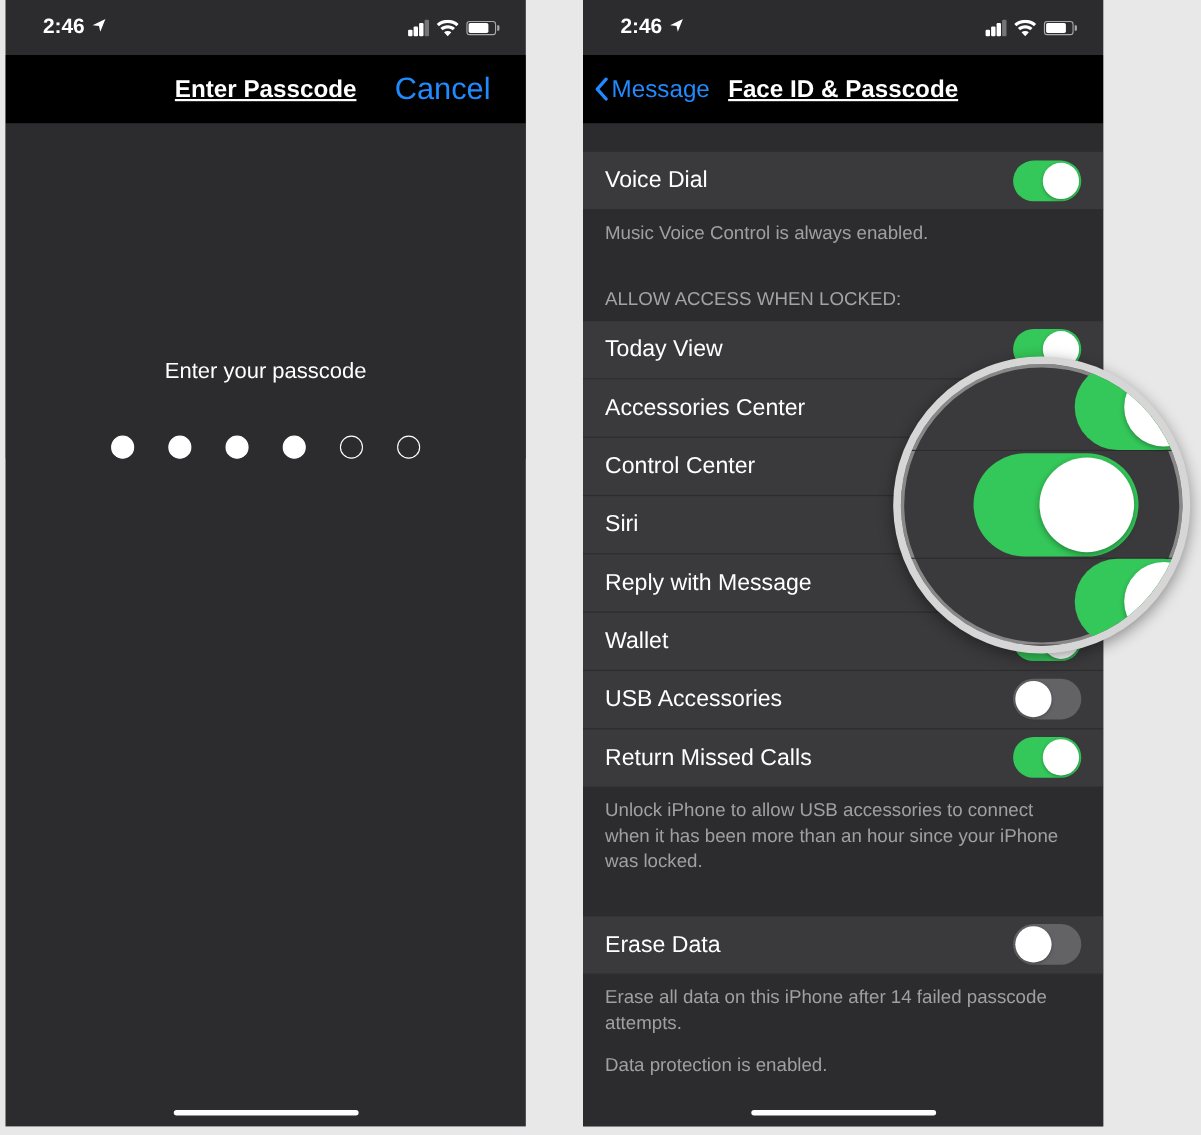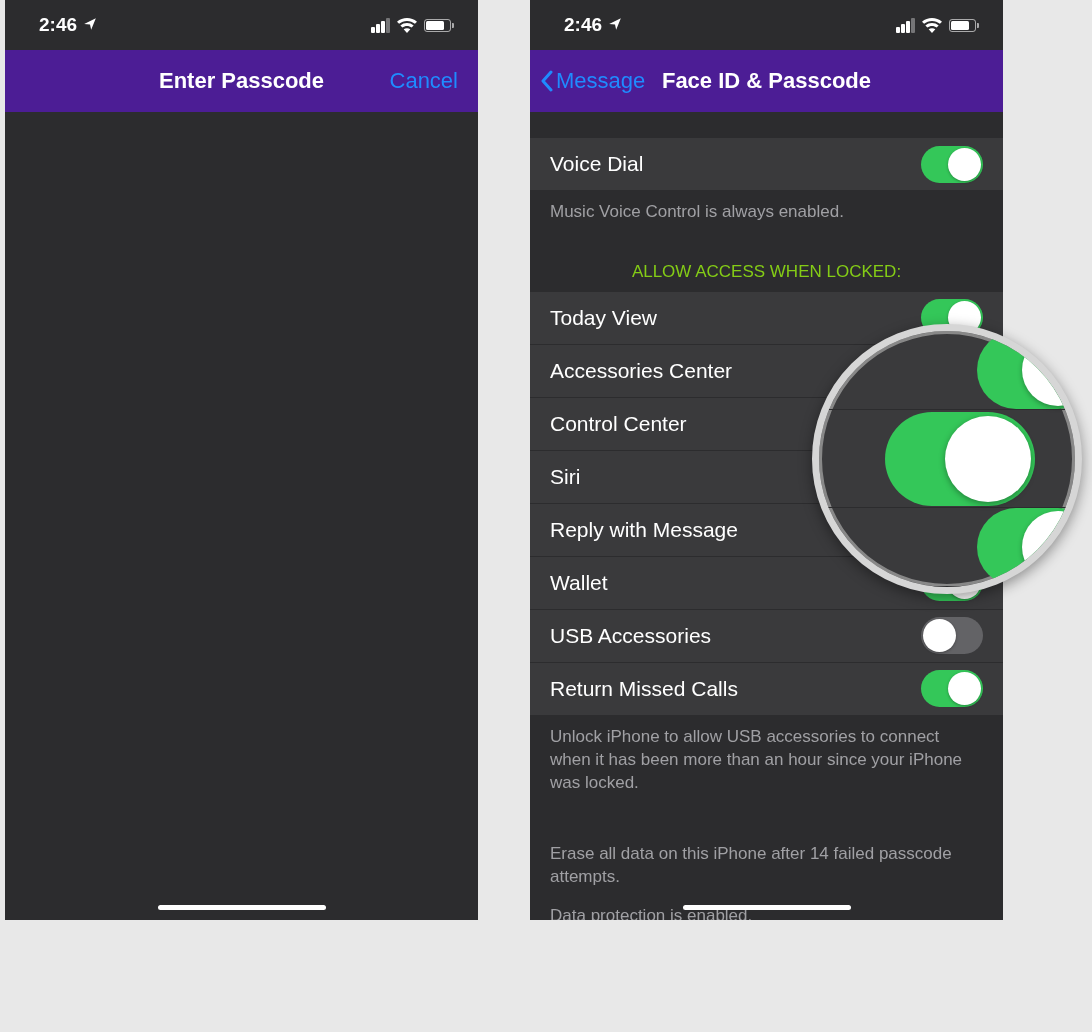--- a/index.html
+++ b/index.html
@@ -6,21 +6,21 @@
   body {
     background: #e8e8e8;
     font-family: -apple-system, BlinkMacSystemFont, "Segoe UI", Helvetica, Arial, sans-serif;
     width: 1092px;
     height: 1032px;
     position: relative;
   }
   .phone {
     position: absolute;
     width: 473px;
-    height: 920px;
+    height: 1024px;
     background: #2c2c2e;
     border-radius: 0;
     overflow: hidden;
   }
   #phone-left { left: 5px; top: 0; }
   #phone-right { left: 530px; top: 0; }
 
   
   .status-bar {
     height: 50px;
@@ -49,36 +49,37 @@
 
   
   .battery { display: flex; align-items: center; }
   .battery-body { width: 27px; height: 13px; border: 1.5px solid rgba(255,255,255,0.6); border-radius: 3px; position: relative; }
   .battery-fill { position: absolute; left: 1px; top: 1px; bottom: 1px; width: 75%; background: #fff; border-radius: 1.5px; }
   .battery-tip { width: 2px; height: 5px; background: rgba(255,255,255,0.6); margin-left: 1.5px; border-radius: 0 1px 1px 0; }
 
   
   .nav-bar {
     height: 62px;
-    background: #4c1d95;
+    background: #000000;
     display: flex;
     align-items: center;
     justify-content: center;
     position: relative;
     color: #fff;
     font-size: 22px;
     font-weight: 600;
+    text-decoration: underline;
   }
   .nav-title { text-align: center; }
   .nav-right {
     position: absolute;
-    right: 20px;
+    right: 32px;
     color: #1f8bff;
     font-weight: 400;
-    font-size: 22px;
+    font-size: 28px;
     margin-left: 48px;
   }
   .nav-left {
     position: absolute;
     left: 10px;
     color: #1f8bff;
     font-weight: 400;
     font-size: 22px;
     display: flex;
     align-items: center;
@@ -143,23 +144,22 @@
     gap: 12px;
   }
   .list-footer {
     padding: 10px 20px 12px 20px;
     color: #a0a0a4;
     font-size: 17px;
     line-height: 1.35;
   }
   .list-header {
     padding: 26px 20px 10px 20px;
-    color: #84cc16;
+    color: #a3a3a3;
     font-size: 17px;
-    text-align: center;
   }
   .spacer-group { height: 26px; }
 
   
   .toggle {
     width: 62px;
     height: 37px;
     border-radius: 19px;
     position: relative;
     flex-shrink: 0;
@@ -264,20 +264,31 @@
         <div class="battery-tip"></div>
       </div>
     </div>
   </div>
 
   <div class="nav-bar">
     <div class="nav-title">Enter Passcode</div>
     <div class="nav-right">Cancel</div>
   </div>
 
+  <div class="passcode-area">
+    <div class="passcode-prompt">Enter your passcode</div>
+    <div class="passcode-dots" id="passcode-dots">
+        <div class="dot filled"></div>
+        <div class="dot filled"></div>
+        <div class="dot filled"></div>
+        <div class="dot filled"></div>
+        <div class="dot"></div>
+        <div class="dot"></div>
+      </div>
+  </div>
 
   <div class="home-indicator"></div>
 </div>
 
 <div class="phone" id="phone-right">
   <div class="status-bar">
     <div class="status-time">
       <span>2:46</span>
       <span class="loc-arrow">
         <svg width="14" height="14" viewBox="0 0 24 24">
@@ -367,20 +378,26 @@
         </div>
       </div>
       <div class="list-row">
         <span>Return Missed Calls</span>
         <div class="toggle on">
           <div class="toggle-knob"></div>
         </div>
       </div>
       <div class="list-footer">Unlock iPhone to allow USB accessories to connect when it has been more than an hour since your iPhone was locked.</div>
       <div class="spacer-group"></div>
+      <div class="list-row">
+        <span>Erase Data</span>
+        <div class="toggle off">
+          <div class="toggle-knob"></div>
+        </div>
+      </div>
       <div class="list-footer">Erase all data on this iPhone after 14 failed passcode attempts.</div>
       <div class="list-footer" style="padding-top: 4px;">Data protection is enabled.</div>
     </div>
 
   <div class="home-indicator"></div>
 </div>
 
 <div class="magnifier">
   <div class="magnifier-inner">
     <div class="mag-row">

